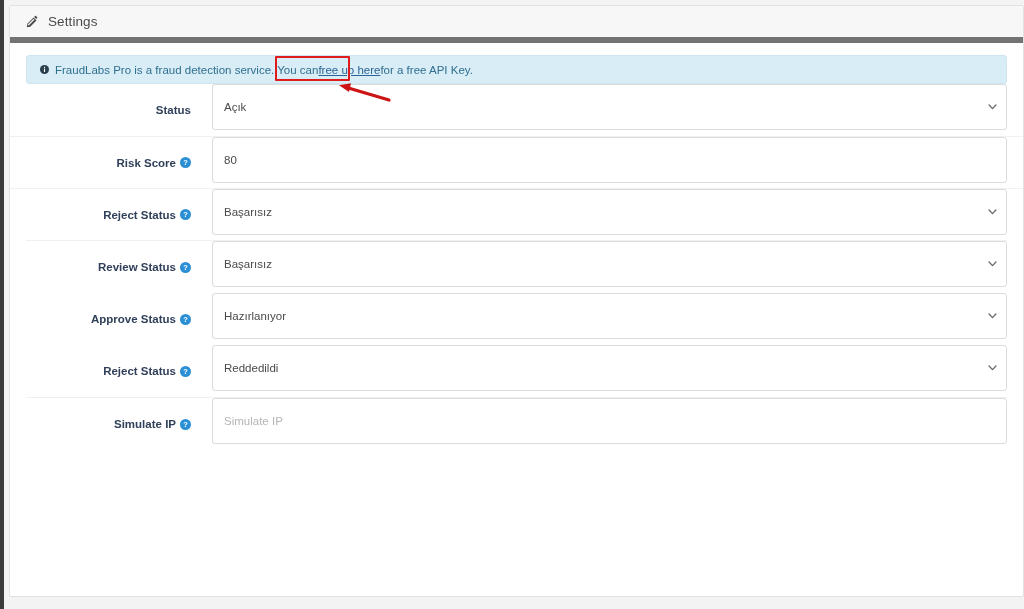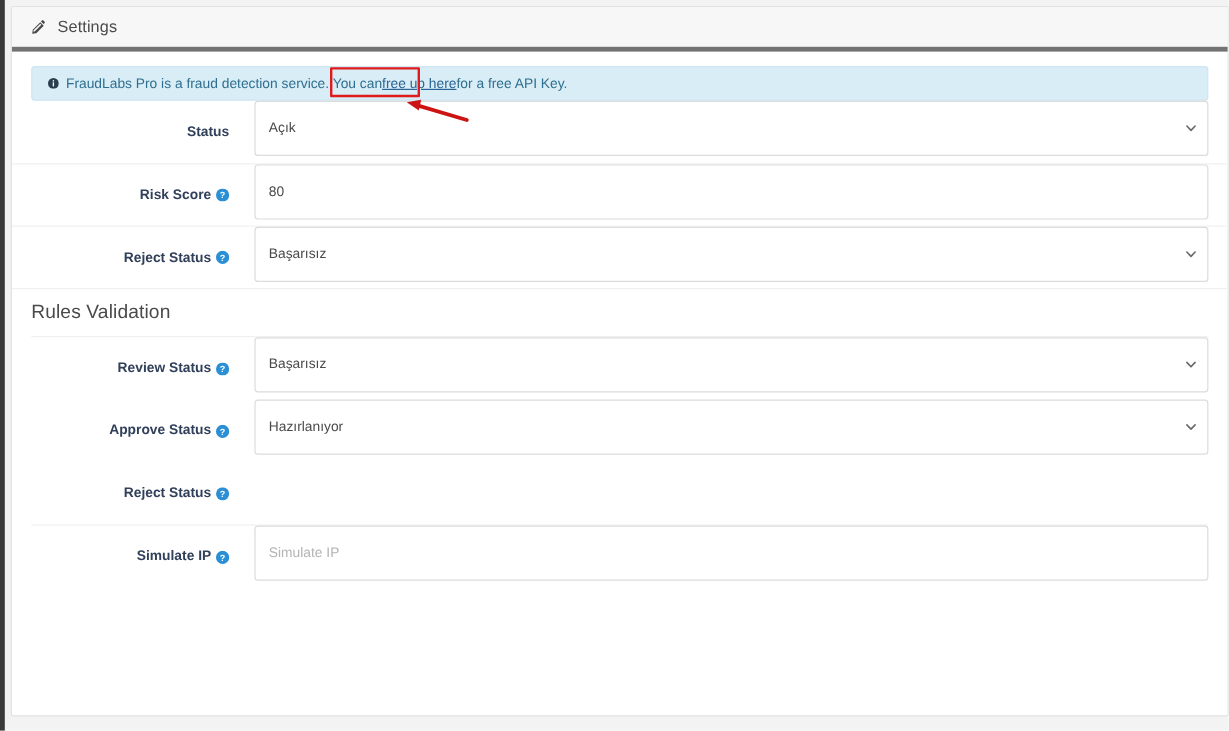--- a/index.html
+++ b/index.html
@@ -30,21 +30,21 @@
     height: 592px;
     background: #ffffff;
     border: 1px solid #e2e2e2;
     border-radius: 2px;
   }
 
   
   .panel-heading {
     height: 37px;
     background: #f7f7f7;
-    border-bottom: 4px solid #737373;
+    border-bottom: 6px solid #737373;
     display: flex;
     align-items: center;
     padding-left: 16px;
   }
   .pencil-icon {
     width: 13px; height: 13px;
     margin-right: 9px;
     flex: 0 0 auto;
     display: block;
     color: #4a4a4a;
@@ -268,21 +268,20 @@
             </div>
             <div class="row-control">
               <div class="fld">
                 <span>Başarısız</span>
                 <svg class="caret" viewBox="0 0 10 7">
                   <path d="M1 1.2 L5 5.4 L9 1.2" stroke="#6a6a6a" stroke-width="1.6" fill="none" stroke-linecap="round" stroke-linejoin="round"></path>
                 </svg>
               </div>
             </div>
           </div>
-          <div class="section-head">Rules Validation</div>
           <div class="section-rule"></div>
           <div class="row first">
             <div class="row-label">
               <span>Review Status</span>
               <svg class="help-icon" viewBox="0 0 16 16">
                 <circle cx="8" cy="8" r="8" fill="#2a8fd4"></circle>
                 <text x="8" y="12" font-size="11" font-family="Liberation Sans, sans-serif" font-weight="bold" fill="#ffffff" text-anchor="middle">?</text>
               </svg>
             </div>
             <div class="row-control">
@@ -311,20 +310,28 @@
               </div>
             </div>
           </div>
           <div class="row first">
             <div class="row-label">
               <span>Reject Status</span>
               <svg class="help-icon" viewBox="0 0 16 16">
                 <circle cx="8" cy="8" r="8" fill="#2a8fd4"></circle>
                 <text x="8" y="12" font-size="11" font-family="Liberation Sans, sans-serif" font-weight="bold" fill="#ffffff" text-anchor="middle">?</text>
               </svg>
+            </div>
+            <div class="row-control">
+              <div class="fld">
+                <span>Reddedildi</span>
+                <svg class="caret" viewBox="0 0 10 7">
+                  <path d="M1 1.2 L5 5.4 L9 1.2" stroke="#6a6a6a" stroke-width="1.6" fill="none" stroke-linecap="round" stroke-linejoin="round"></path>
+                </svg>
+              </div>
             </div>
           </div>
           <div class="section-rule"></div>
           <div class="row first">
             <div class="row-label">
               <span>Simulate IP</span>
               <svg class="help-icon" viewBox="0 0 16 16">
                 <circle cx="8" cy="8" r="8" fill="#2a8fd4"></circle>
                 <text x="8" y="12" font-size="11" font-family="Liberation Sans, sans-serif" font-weight="bold" fill="#ffffff" text-anchor="middle">?</text>
               </svg>

